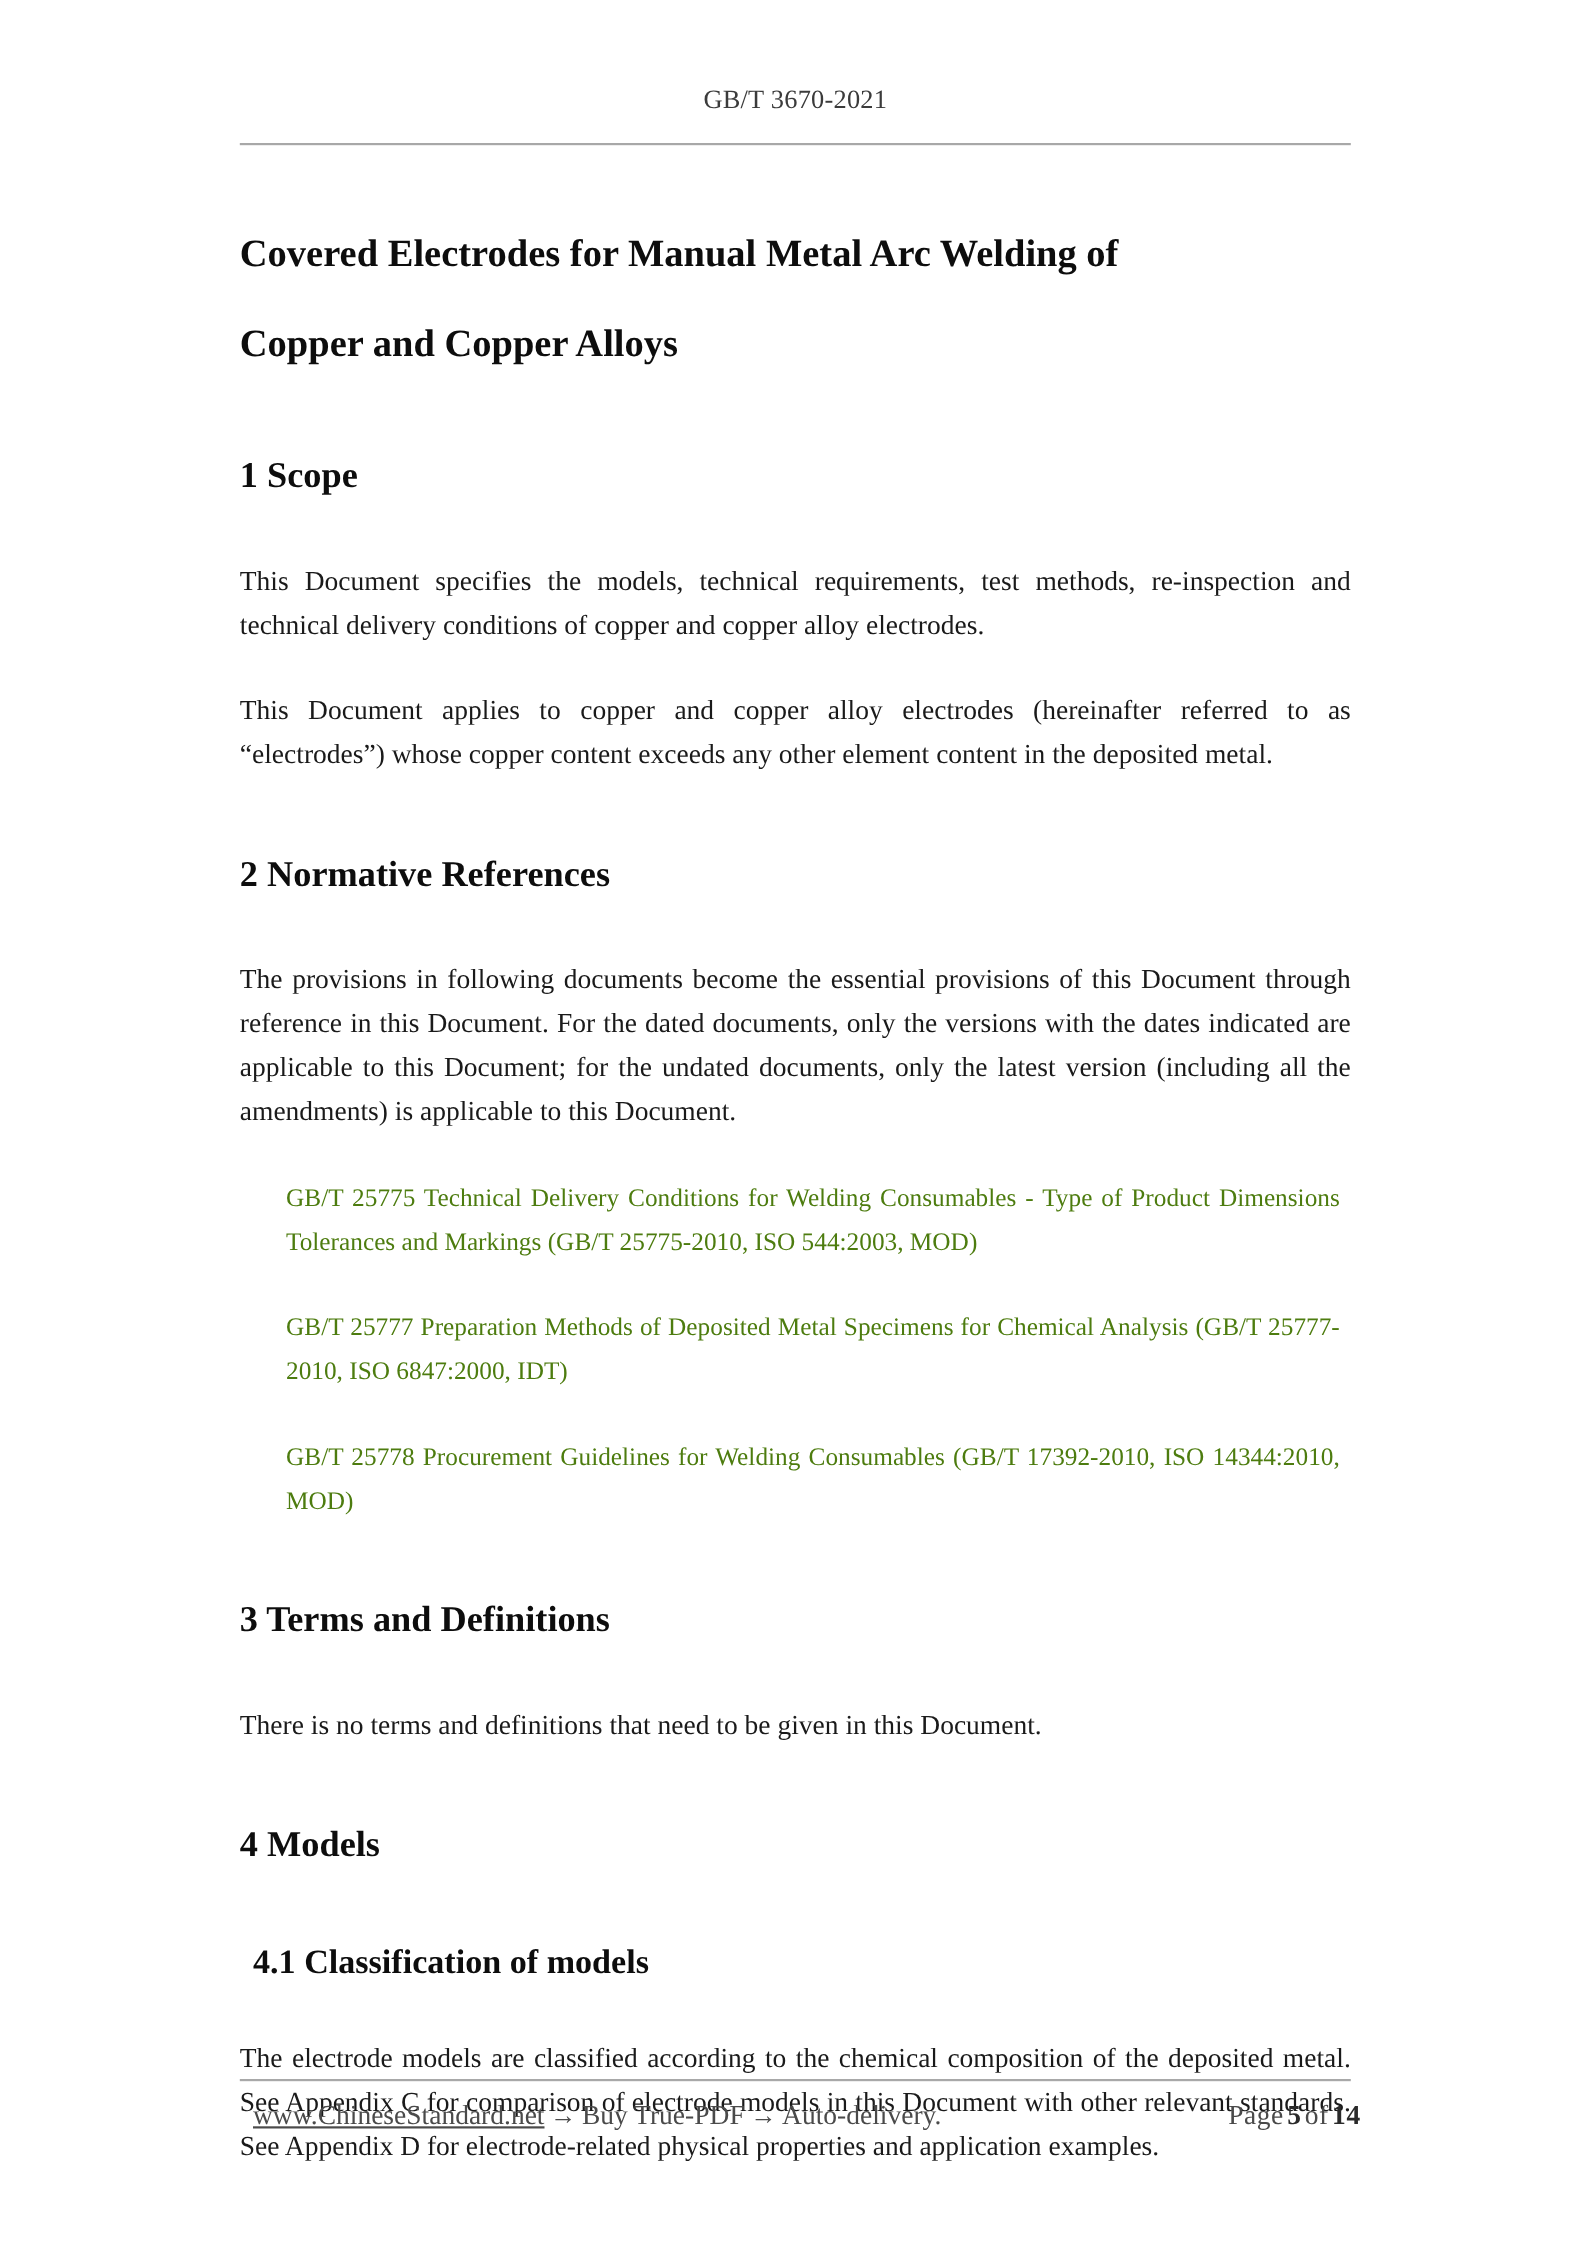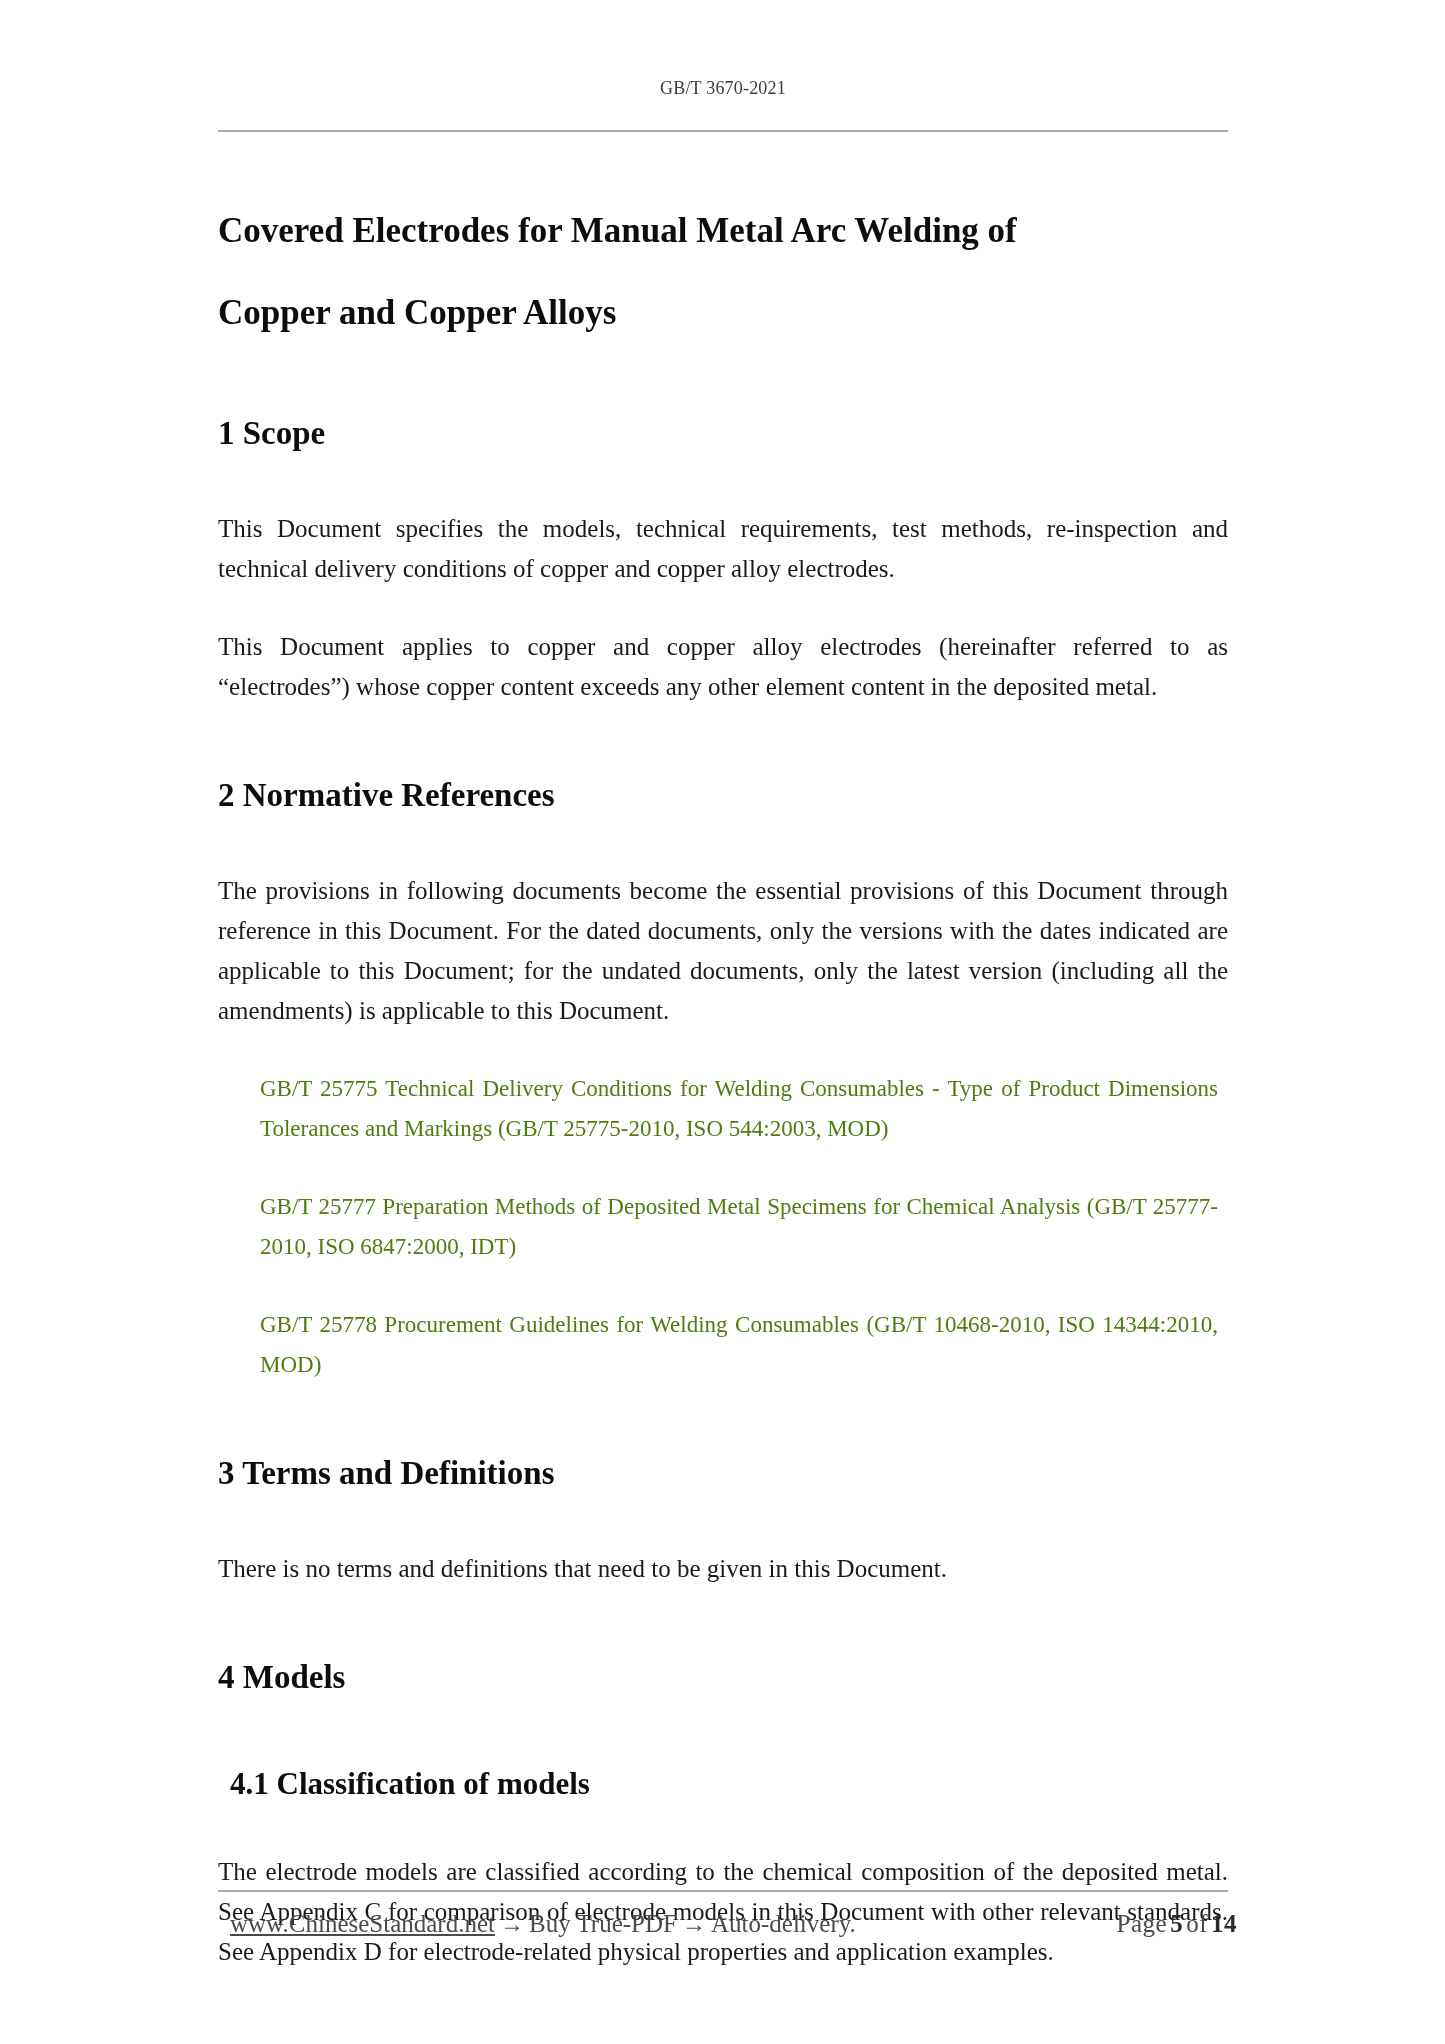--- a/index.html
+++ b/index.html
@@ -22,21 +22,21 @@
 
   
   .page-header {
     position: absolute;
     left: 218px;
     top: 78px;
     width: 1010px;
     text-align: center;
   }
   .page-header .header-text {
-    font-size: 18px;
+    font-size: 24px;
     color: #3b3b3b;
     letter-spacing: 0.2px;
   }
   .header-rule {
     position: absolute;
     left: 218px;
     top: 130px;
     width: 1010px;
     height: 2px;
     background: #a8a8a8;
@@ -167,21 +167,21 @@
     <div class="sp-xl"></div>
 
     <h2 class="section-heading">2 Normative References</h2>
     <div class="sp-l"></div>
     <p class="body-text">The provisions in following documents become the essential provisions of this Document through reference in this Document. For the dated documents, only the versions with the dates indicated are applicable to this Document; for the undated documents, only the latest version (including all the amendments) is applicable to this Document.</p>
     <div class="sp-m"></div>
     <p class="ref-item">GB/T 25775 Technical Delivery Conditions for Welding Consumables - Type of Product Dimensions Tolerances and Markings (GB/T 25775-2010, ISO 544:2003, MOD)</p>
     <div class="sp-m"></div>
     <p class="ref-item">GB/T 25777 Preparation Methods of Deposited Metal Specimens for Chemical Analysis (GB/T 25777-2010, ISO 6847:2000, IDT)</p>
     <div class="sp-m"></div>
-    <p class="ref-item">GB/T 25778 Procurement Guidelines for Welding Consumables (GB/T 10468-2010, ISO 14344:2010, MOD)</p>
+    <p class="ref-item">GB/T 25778 Procurement Guidelines for Welding Consumables (GB/T 17392-2010, ISO 14344:2010, MOD)</p>
 
     <div class="sp-xl"></div>
 
     <h2 class="section-heading">3 Terms and Definitions</h2>
     <div class="sp-l"></div>
     <p class="body-text">There is no terms and definitions that need to be given in this Document.</p>
 
     <div class="sp-xl"></div>
 
     <h2 class="section-heading">4 Models</h2>

